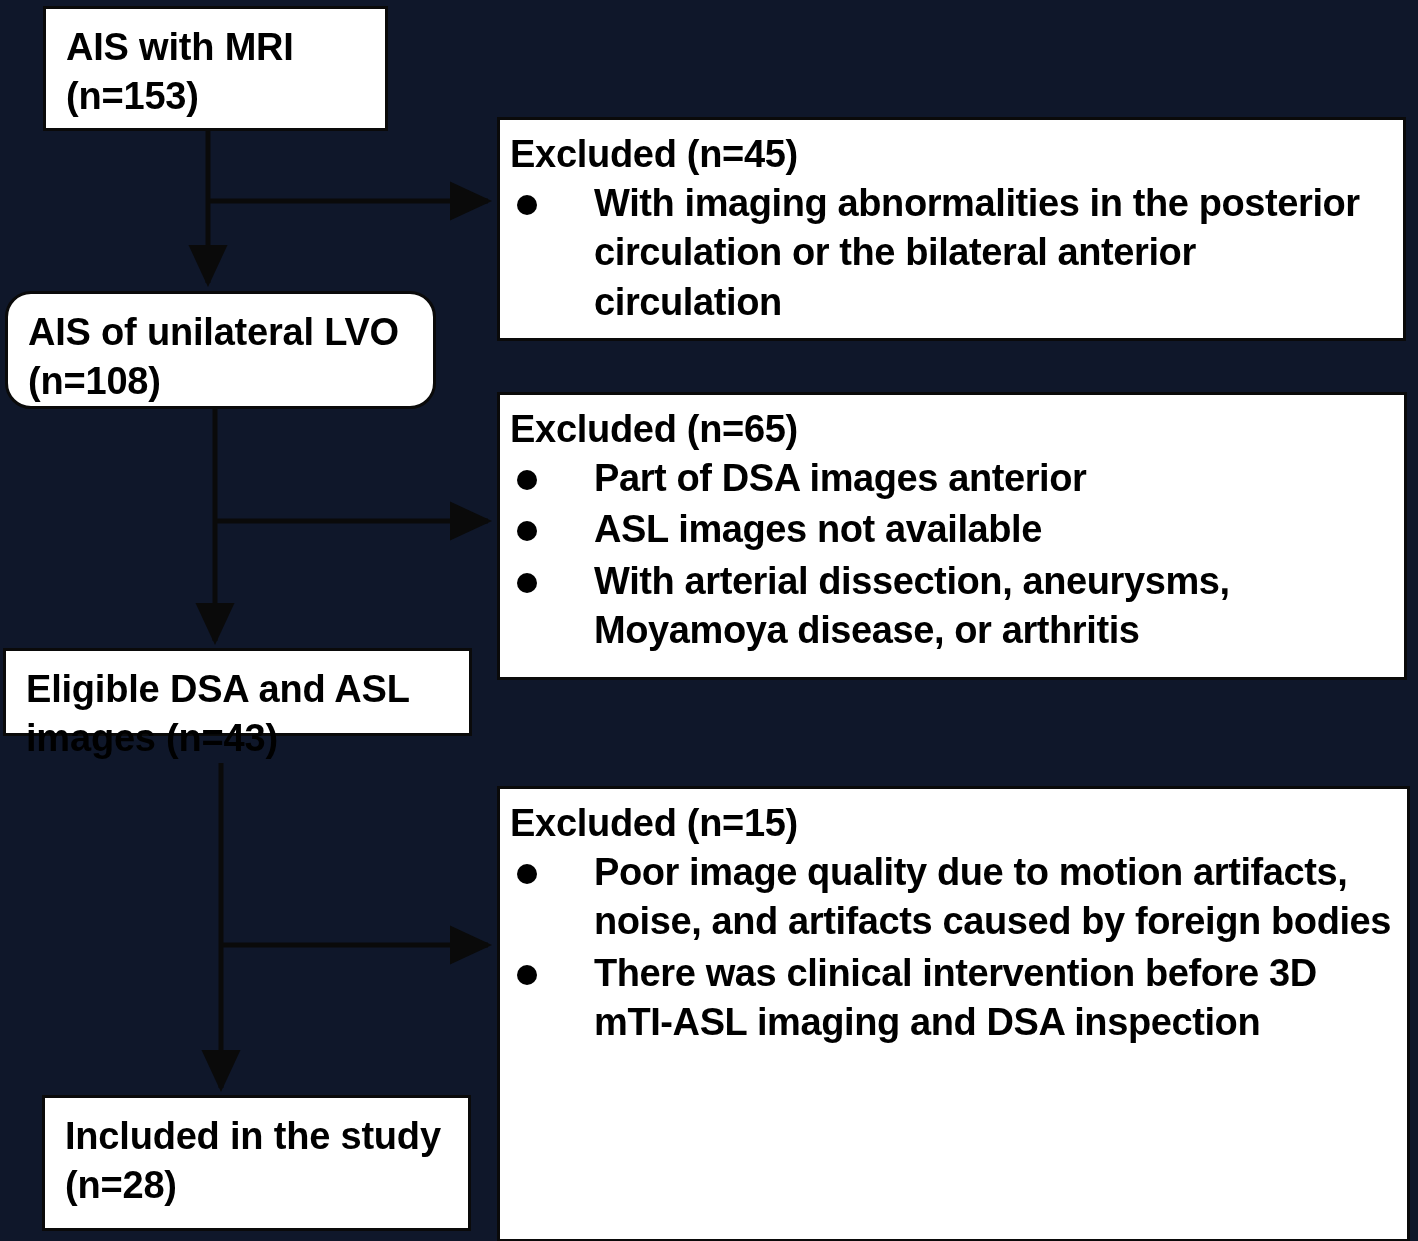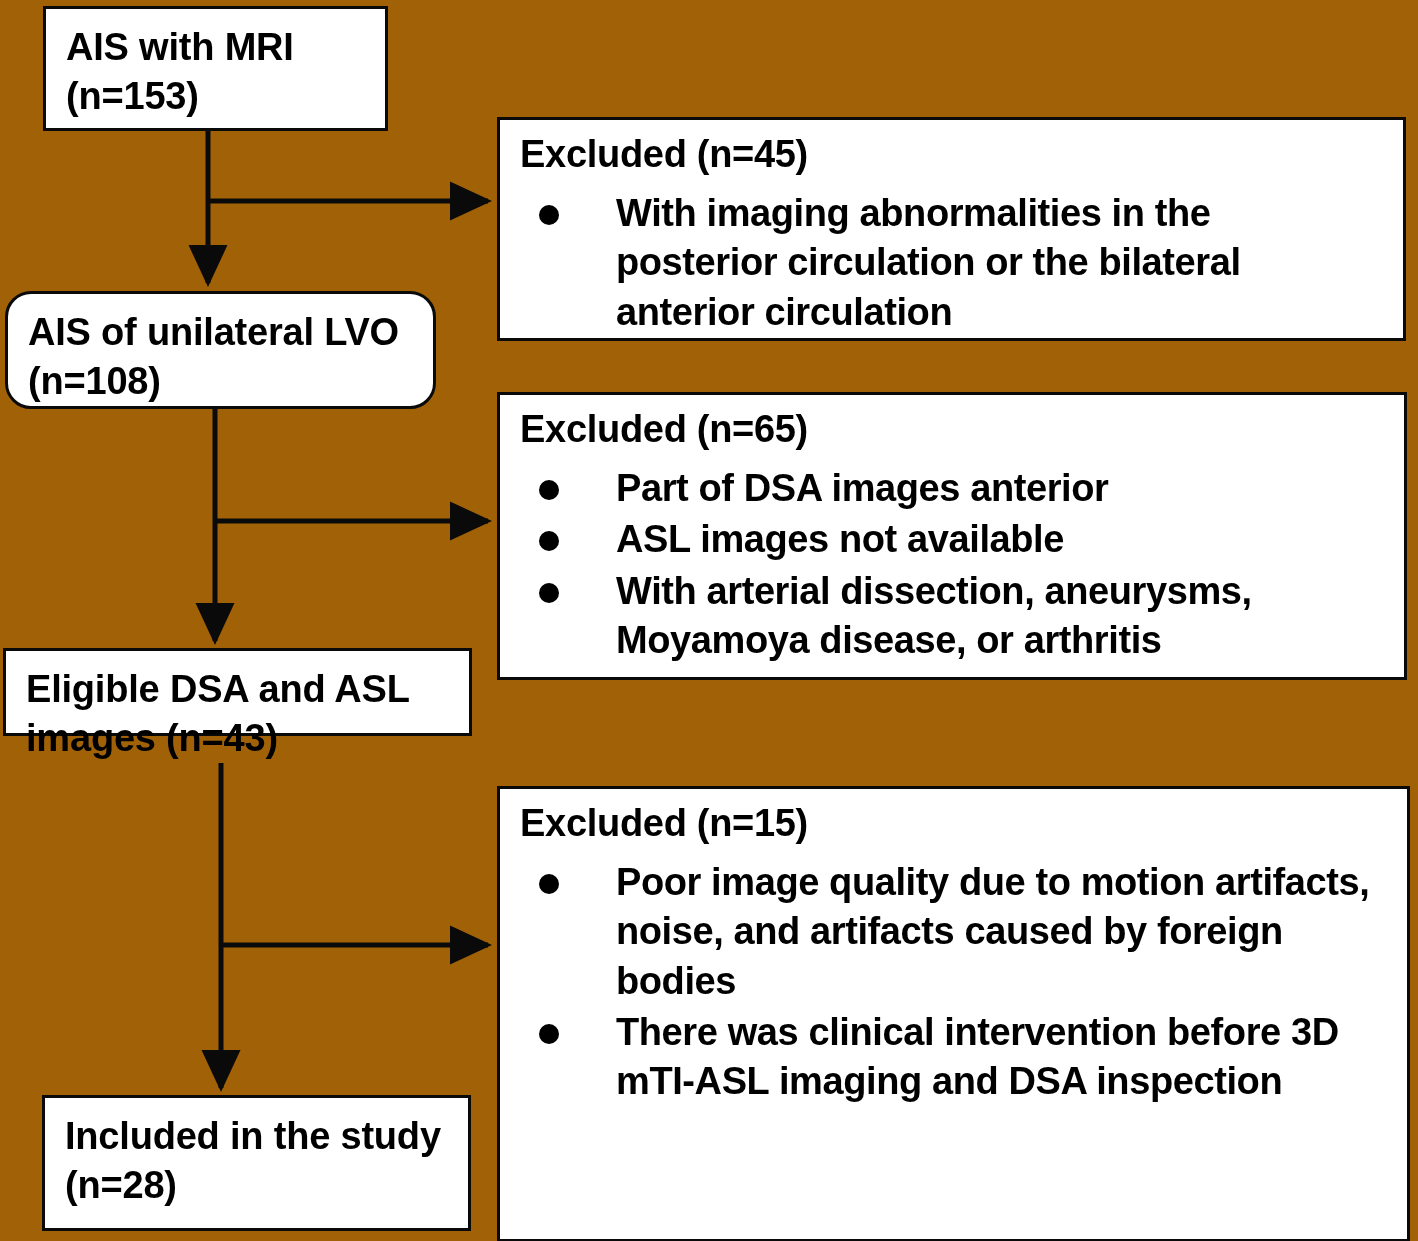--- a/index.html
+++ b/index.html
@@ -8,21 +8,21 @@
     padding: 0;
     background: #ffffff;
   }
   body {
     font-family: "Liberation Sans", "DejaVu Sans", sans-serif;
   }
   #flow-root {
     position: relative;
     width: 1418px;
     height: 1241px;
-    background: #a16207;
+    background: #0f172a;
     overflow: hidden;
   }
   .flow-box {
     position: absolute;
     box-sizing: border-box;
     border: 3px solid #0a0a0a;
     background: #ffffff;
   }
   .box-text {
     font-weight: bold;
@@ -39,21 +39,21 @@
   
   .excl-head {
     font-size: 38px;
     font-weight: bold;
     color: #000000;
     line-height: 1.18;
     letter-spacing: -0.3px;
   }
   .excl-list {
     list-style: none;
-    margin: 12px;
+    margin: 0;
     padding: 0;
   }
   .excl-item {
     position: relative;
     font-size: 38px;
     font-weight: bold;
     color: #000000;
     line-height: 1.30;
     padding-left: 84px;
     margin-top: 2px;
@@ -62,21 +62,21 @@
   .excl-bullet {
     position: absolute;
     left: 7px;
     top: 16px;
     width: 20px;
     height: 20px;
     background: #000000;
     border-radius: 50%;
   }
   .excl-inner {
-    padding: 12px 14px 0 20px;
+    padding: 12px 14px 0 10px;
   }
   svg.connectors {
     position: absolute;
     left: 0;
     top: 0;
     width: 1418px;
     height: 1241px;
     pointer-events: none;
   }
 </style>

